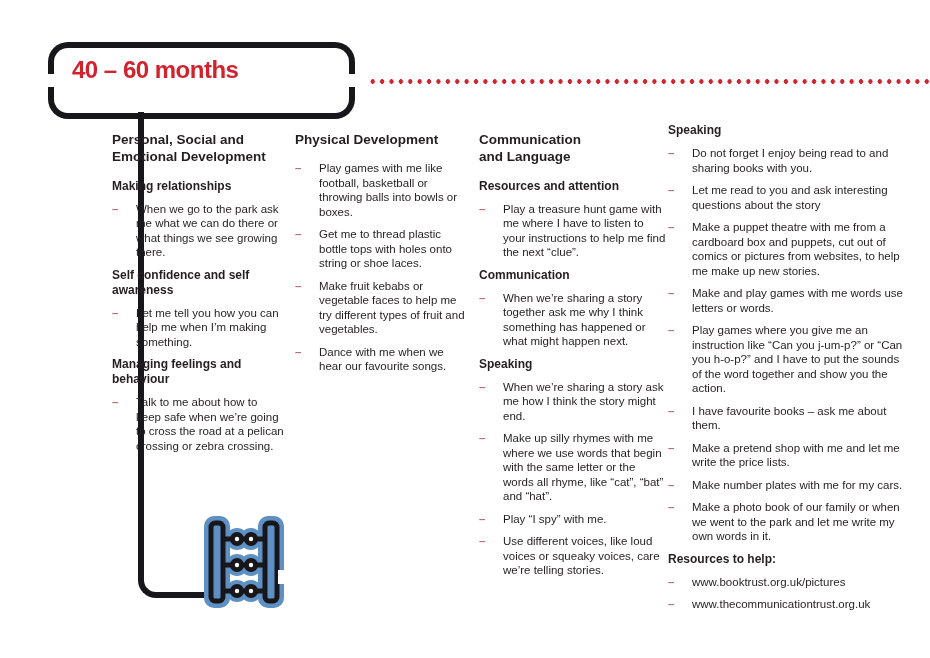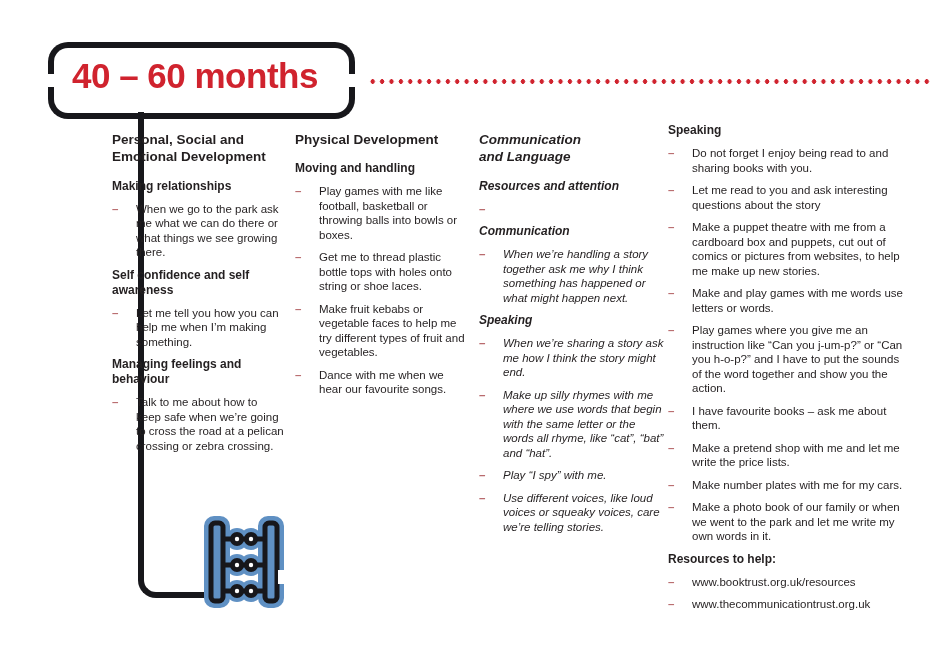--- a/index.html
+++ b/index.html
@@ -14,21 +14,21 @@
     border:6px solid var(--line-black,#17171b);border-bottom:none;
     border-radius:20px 20px 0 0;
   }
   .bracket-bottom{
     position:absolute;left:48px;top:87px;width:295px;height:26px;
     border:6px solid var(--line-black,#17171b);border-top:none;
     border-radius:0 0 20px 20px;
   }
   .page-title{
     position:absolute;left:72px;top:56px;
-    font-size:35px;font-weight:bold;letter-spacing:-0.5px;
+    font-size:24px;font-weight:bold;letter-spacing:-0.5px;
     color:var(--accent-red,#d0232e);white-space:nowrap;
   }
   .dotted-line{
     position:absolute;left:368px;top:78px;width:562px;height:7px;
     background-image:radial-gradient(circle,var(--accent-red,#d0232e) 2.1px,transparent 2.5px);
     background-size:9.4px 7px;background-position:0 center;background-repeat:repeat-x;
   }
   
   .connector{
     position:absolute;left:138px;top:112px;width:70px;height:480px;
@@ -37,21 +37,21 @@
     border-bottom-left-radius:18px;
   }
   .abacus{position:absolute;left:199px;top:514px;width:90px;height:96px;}
   .page-number{
     position:absolute;left:48px;top:630px;font-size:11.5px;color:#3a3a3a;margin-top:42px;
   }
   
   .column{position:absolute;}
   .col-1{left:112px;top:131px;width:172px;}
   .col-2{left:295px;top:131px;width:172px;}
-  .col-3{left:479px;top:131px;width:190px;font-style:italic;}
+  .col-3{left:479px;top:131px;width:190px;}
   .col-4{left:668px;top:123px;width:242px;}
   .col-heading{
     font-size:13.5px;font-weight:bold;line-height:1.28;
     white-space:pre-line;margin-bottom:13px;
   }
   .section + .section{}
   .subheading{font-size:12px;font-weight:bold;line-height:1.25;margin-bottom:8px;}
   .bullet-item{display:flex;margin-bottom:8px;}
   .dash{
     width:24px;flex:0 0 24px;color:var(--bullet-red,#b96b6e);
@@ -133,21 +133,20 @@
           <div class="subheading">Managing feelings and behaviour</div>
           <div class="bullet-item">
             <div class="dash">–</div>
             <div class="bullet-text">Talk to me about how to keep safe when we’re going to cross the road at a pelican crossing or zebra crossing.</div>
           </div>
         </div>
       </div>
       <div class="column col-2">
         <div class="col-heading">Physical Development</div>
         <div class="section">
-          <div class="subheading">Moving and handling</div>
           <div class="bullet-item">
             <div class="dash">–</div>
             <div class="bullet-text">Play games with me like football, basketball or throwing balls into bowls or boxes.</div>
           </div>
           <div class="bullet-item">
             <div class="dash">–</div>
             <div class="bullet-text">Get me to thread plastic bottle tops with holes onto string or shoe laces.</div>
           </div>
         </div>
         <div class="section">
@@ -161,27 +160,28 @@
           </div>
         </div>
       </div>
       <div class="column col-3">
         <div class="col-heading">Communication
 and Language</div>
         <div class="section">
           <div class="subheading">Resources and attention</div>
           <div class="bullet-item">
             <div class="dash">–</div>
+            <div class="bullet-text">Play a treasure hunt game with me where I have to listen to your instructions to help me find the next “clue”.</div>
           </div>
         </div>
         <div class="section">
           <div class="subheading">Communication</div>
           <div class="bullet-item">
             <div class="dash">–</div>
-            <div class="bullet-text">When we’re handling a story together ask me why I think something has happened or what might happen next.</div>
+            <div class="bullet-text">When we’re sharing a story together ask me why I think something has happened or what might happen next.</div>
           </div>
         </div>
         <div class="section">
           <div class="subheading">Speaking</div>
           <div class="bullet-item">
             <div class="dash">–</div>
             <div class="bullet-text">When we’re sharing a story ask me how I think the story might end.</div>
           </div>
           <div class="bullet-item">
             <div class="dash">–</div>
@@ -236,21 +236,21 @@
           </div>
           <div class="bullet-item">
             <div class="dash">–</div>
             <div class="bullet-text">Make a photo book of our family or when we went to the park and let me write my own words in it.</div>
           </div>
         </div>
         <div class="section">
           <div class="subheading">Resources to help:</div>
           <div class="bullet-item">
             <div class="dash">–</div>
-            <div class="bullet-text">www.booktrust.org.uk/resources</div>
+            <div class="bullet-text">www.booktrust.org.uk/pictures</div>
           </div>
           <div class="bullet-item">
             <div class="dash">–</div>
             <div class="bullet-text">www.thecommunicationtrust.org.uk</div>
           </div>
         </div>
       </div>
     </div>
 
   <div class="page-number">40</div>

